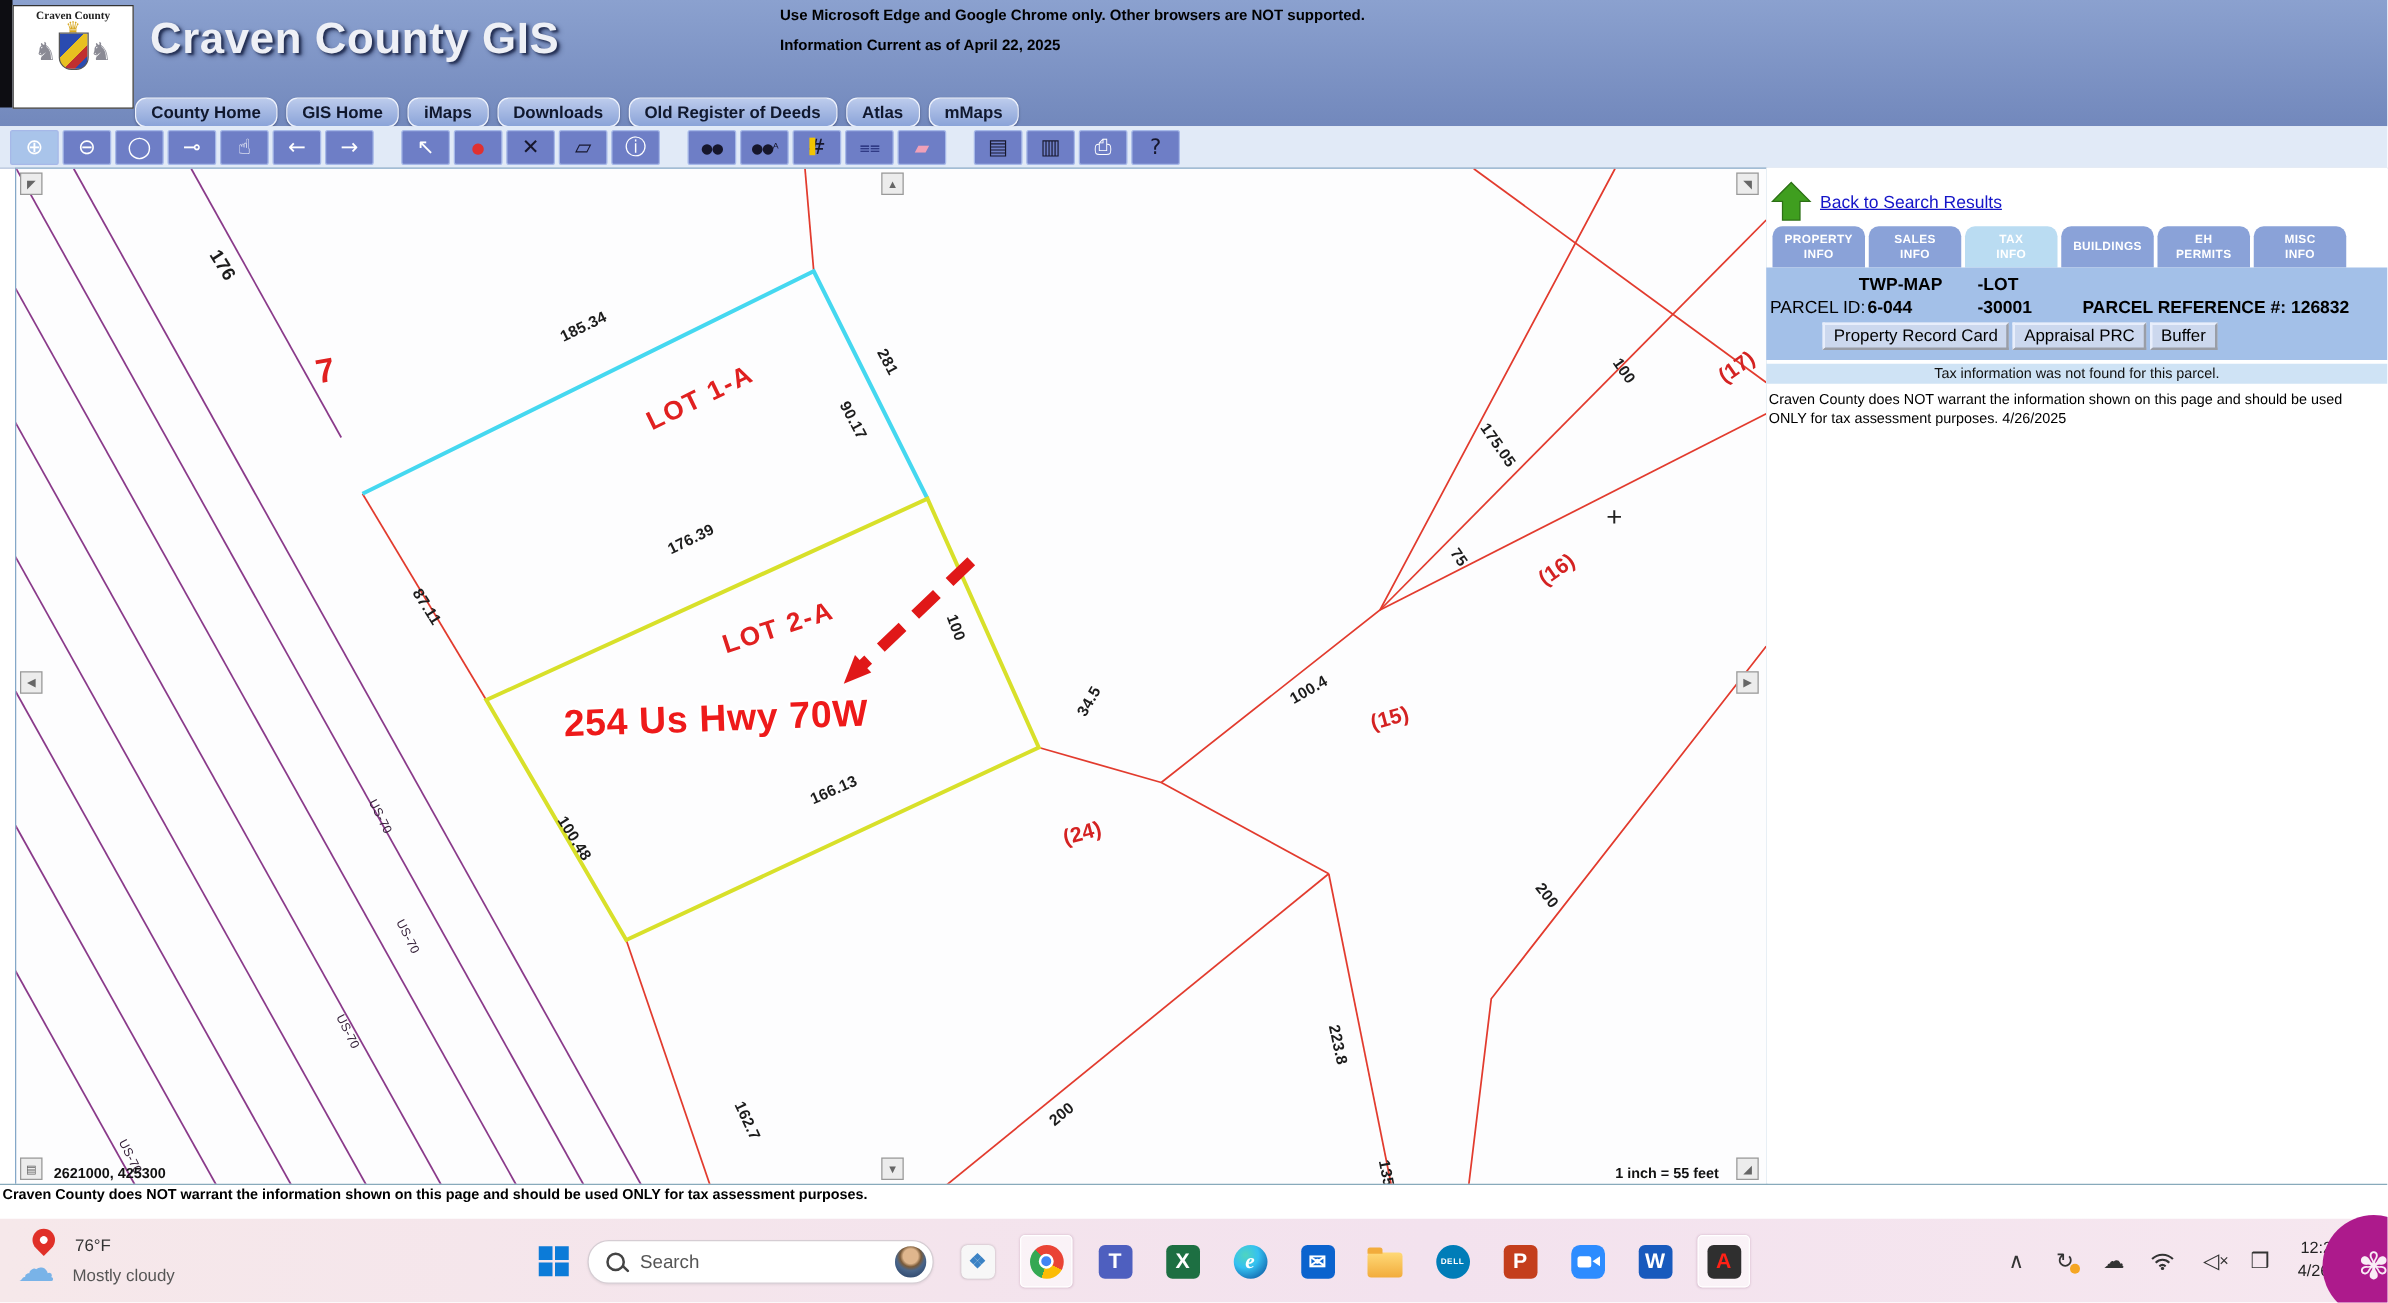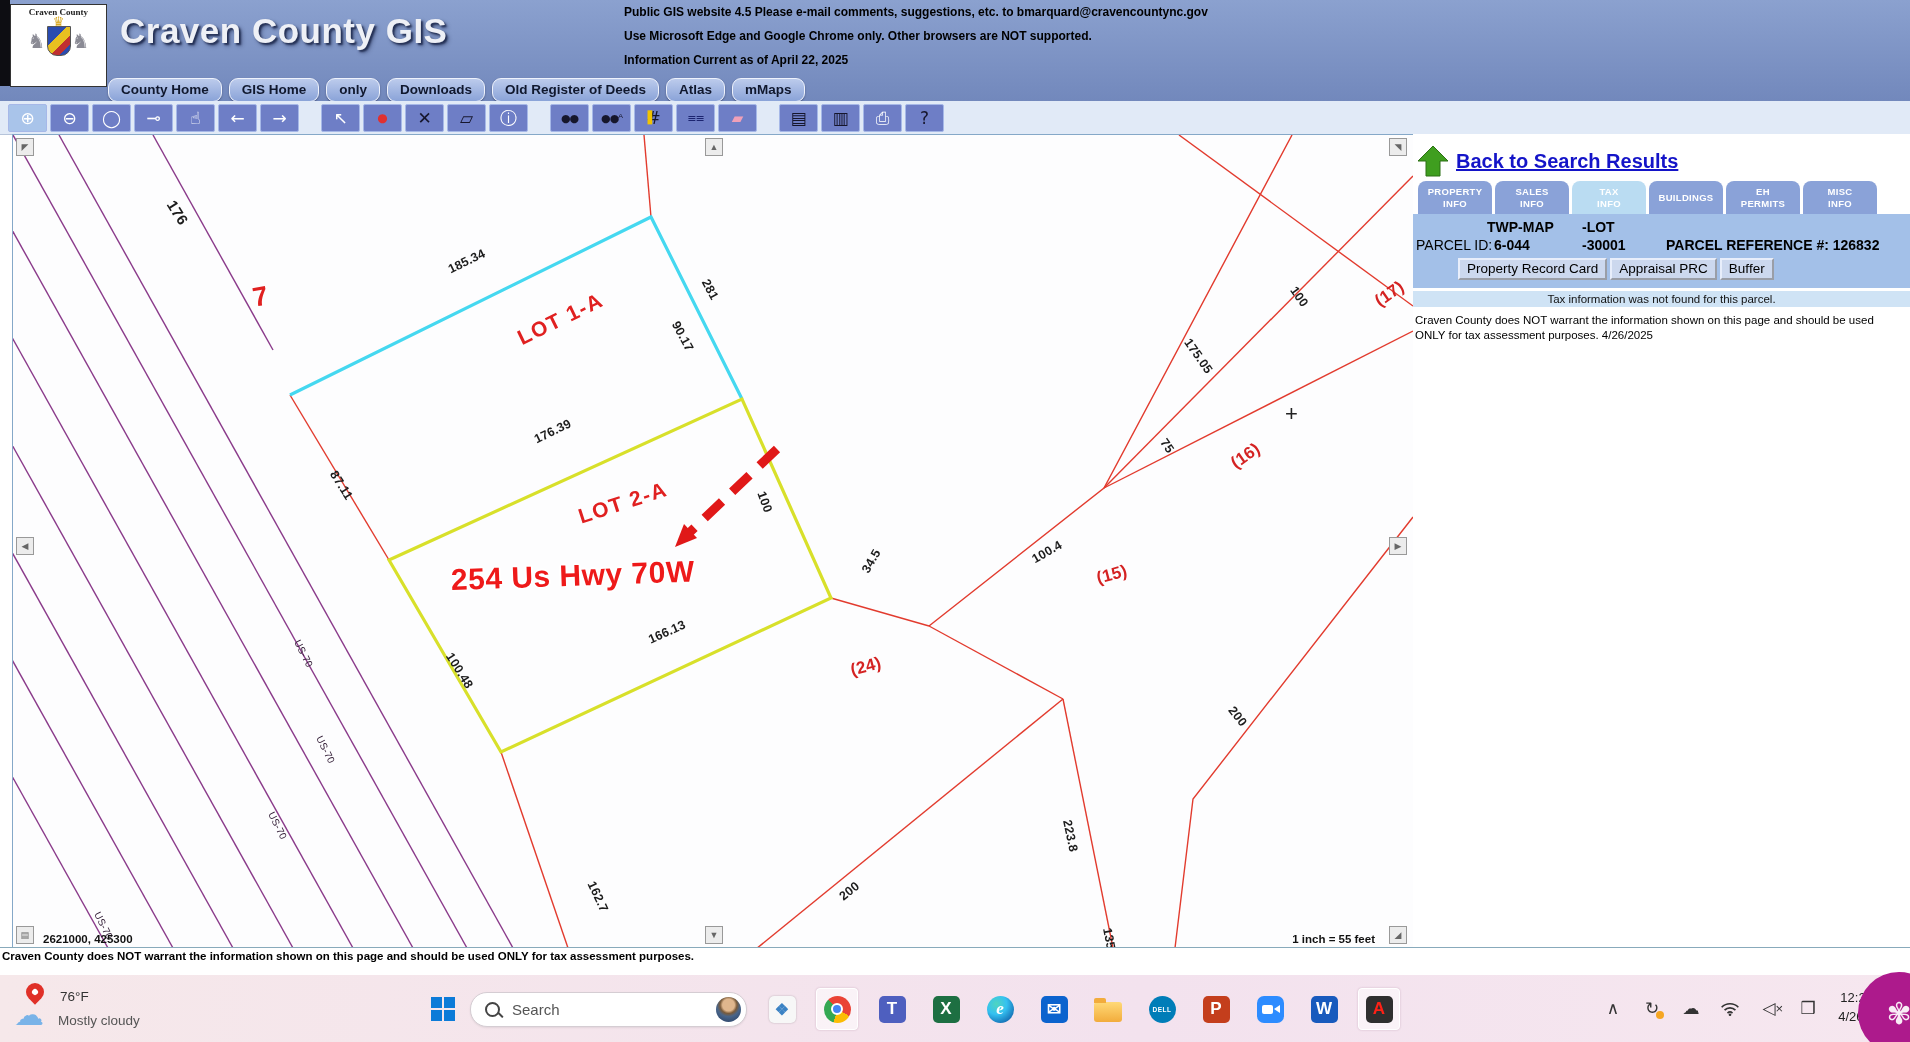--- a/index.html
+++ b/index.html
@@ -61,21 +61,21 @@
     text-shadow:-2px 0 #fff,2px 0 #fff,0 -2px #fff,0 2px #fff,-1px -1px #fff,1px 1px #fff,-1px 1px #fff,1px -1px #fff;}
   .mlbl.cross{color:#222;font-size:22px;font-weight:normal;}
   .map-widget{position:absolute;width:16px;height:16px;background:#ececec;border:1px solid #999;
     color:#666;font-size:9px;display:flex;align-items:center;justify-content:center;cursor:pointer;}
   #map-status{position:absolute;left:30px;bottom:3px;font-size:11.5px;font-weight:bold;color:#111;}
   #map-scale{position:absolute;right:38px;bottom:3px;font-size:11.5px;font-weight:bold;color:#111;margin-top:20px;}
 
   
   #panel{position:absolute;left:1413px;top:134px;width:497px;height:813px;background:#fff;}
   #back-row{display:flex;align-items:center;margin:10px 0 2px 2px;}
-  #back-link{color:#1414c8;font-weight:bold;font-size:20px;text-decoration:underline;margin-left:5px;cursor:pointer;}
+  #back-link{color:#1414c8;font-weight:normal;font-size:14px;text-decoration:underline;margin-left:5px;cursor:pointer;}
   #panel-tabs{display:flex;gap:3px;margin:3px 0 0 5px;}
   .tab{width:74px;height:33px;background:#8aa2d8;border-radius:8px 8px 0 0;color:#fff;
     font-size:9.5px;font-weight:bold;text-align:center;display:flex;flex-direction:column;
     justify-content:center;line-height:1.25;cursor:pointer;letter-spacing:.3px;}
   .tab-sel{background:#badcf2;}
   #parcel-box{position:relative;background:#a3c0e8;height:74px;}
   #twp-label{position:absolute;left:74px;top:5px;font-size:14px;font-weight:bold;}
   #lot-label{position:absolute;left:169px;top:5px;font-size:14px;font-weight:bold;}
   #pid-label{position:absolute;left:3px;top:23px;font-size:14px;font-weight:normal;}
   #pid-value{position:absolute;left:81px;top:23px;font-size:14px;font-weight:bold;}
@@ -169,28 +169,27 @@
         <div class="crown">♛</div>
         <div class="crest-row">
           <span class="knight">♞</span>
           <span class="shield"></span>
           <span class="knight">♞</span>
         </div>
       </div>
     </div>
     <div id="page-title">Craven County GIS</div>
     <div id="header-info">
-      <div class="info-line">Public GIS website 4.5 Please e-mail comments, suggestions, etc. to bmarquard@cravencountync.gov</div>
       <div class="info-line">Use Microsoft Edge and Google Chrome only. Other browsers are NOT supported.</div>
       <div class="info-line">Information Current as of April 22, 2025</div>
     </div>
     <div id="nav-bar">
         <div class="nav-btn">County Home</div>
         <div class="nav-btn">GIS Home</div>
-        <div class="nav-btn">only</div>
+        <div class="nav-btn">iMaps</div>
         <div class="nav-btn">Downloads</div>
         <div class="nav-btn">Old Register of Deeds</div>
         <div class="nav-btn">Atlas</div>
         <div class="nav-btn">mMaps</div>
       </div>
   </div>
 
   <div id="toolbar-band">
     <div id="toolbar">
         <div class="tb-btn tb-active">

